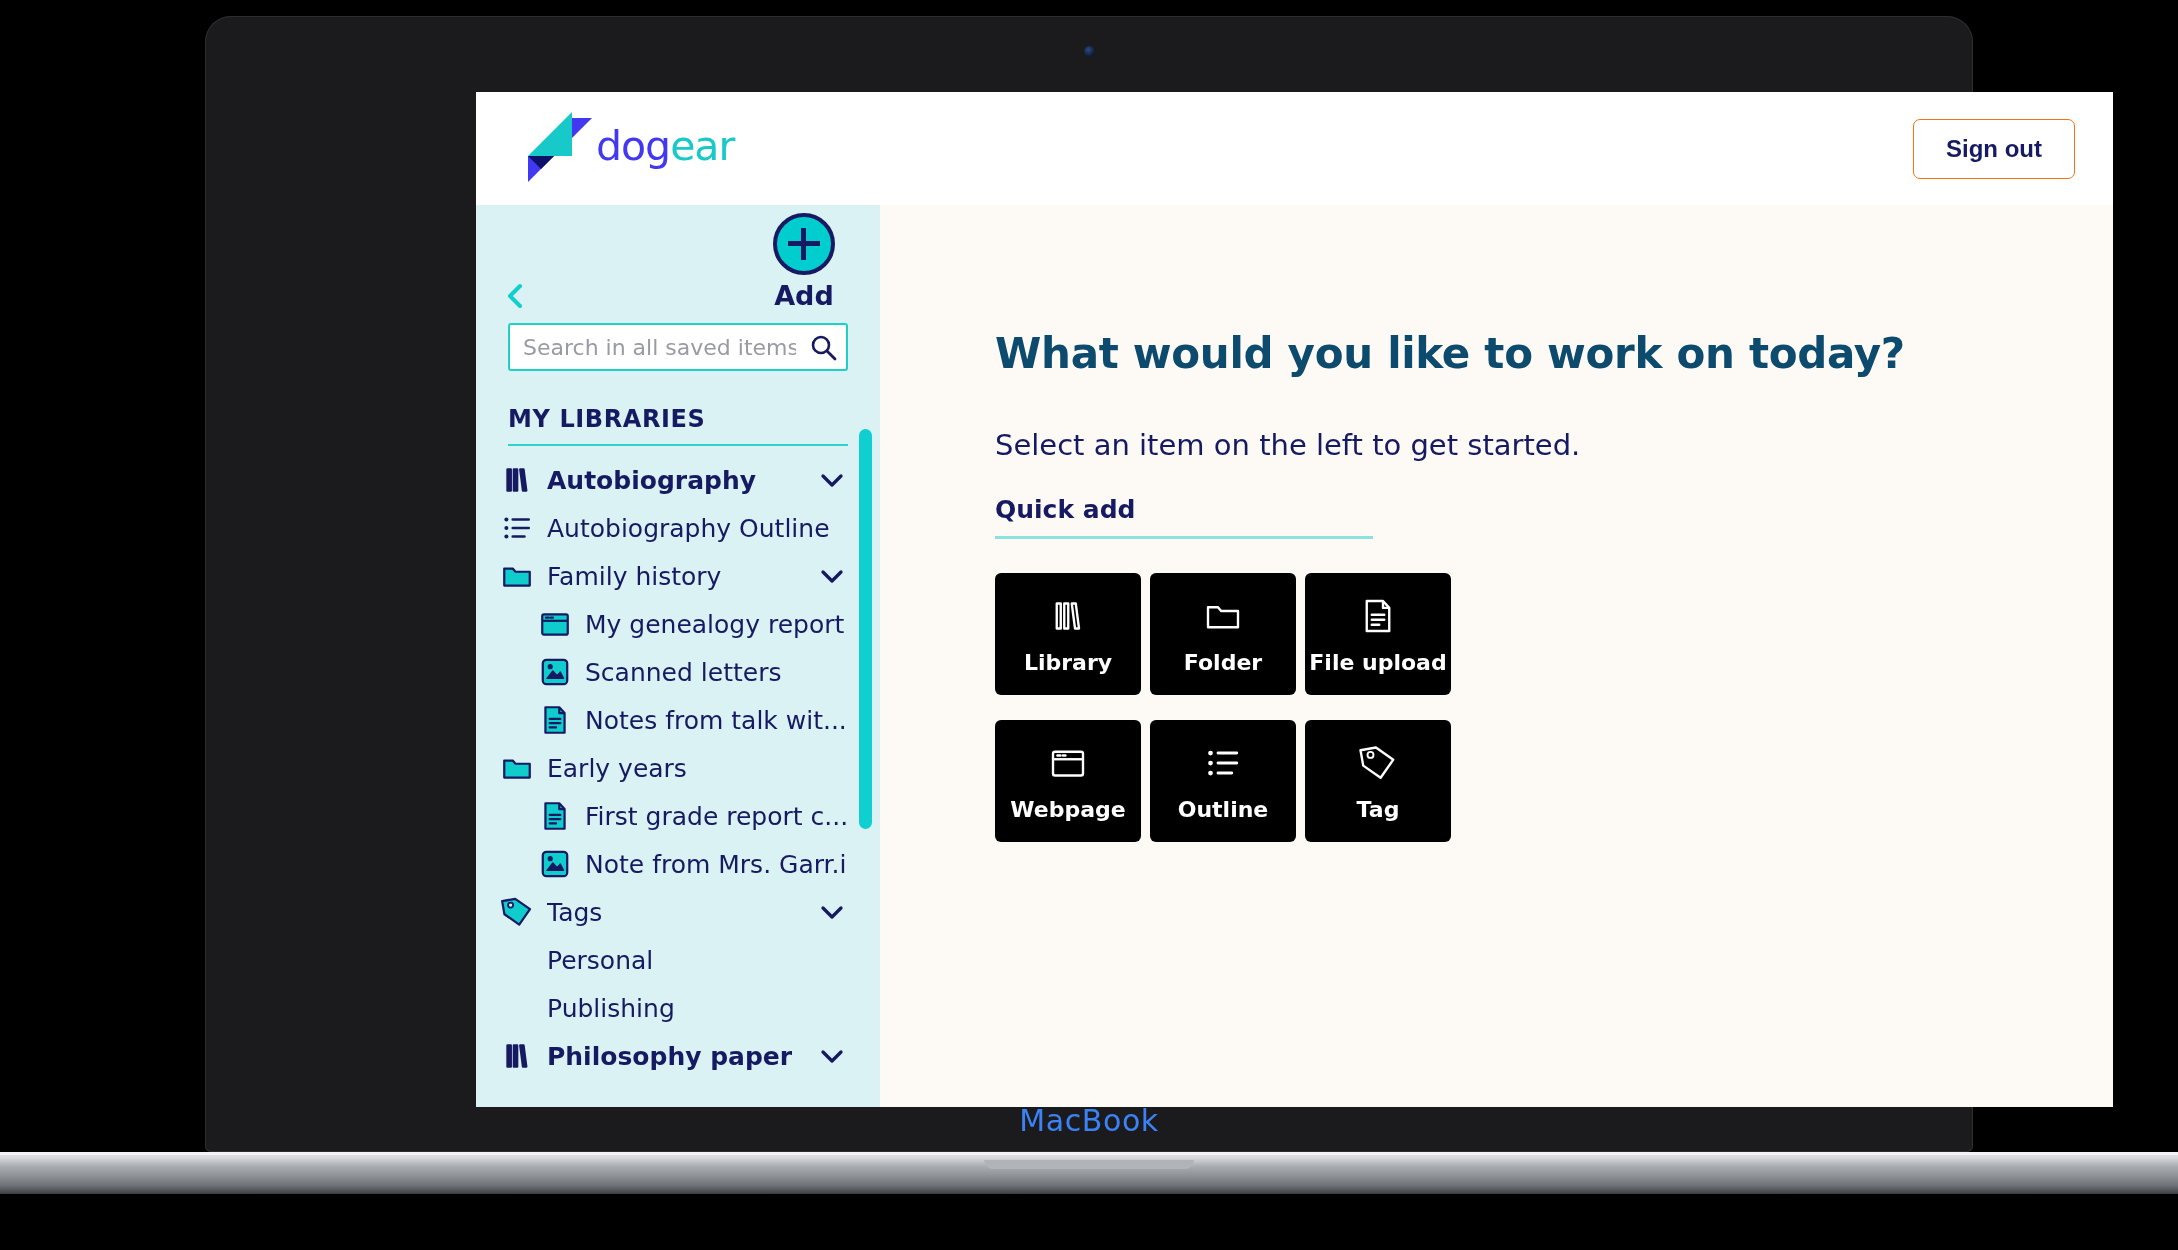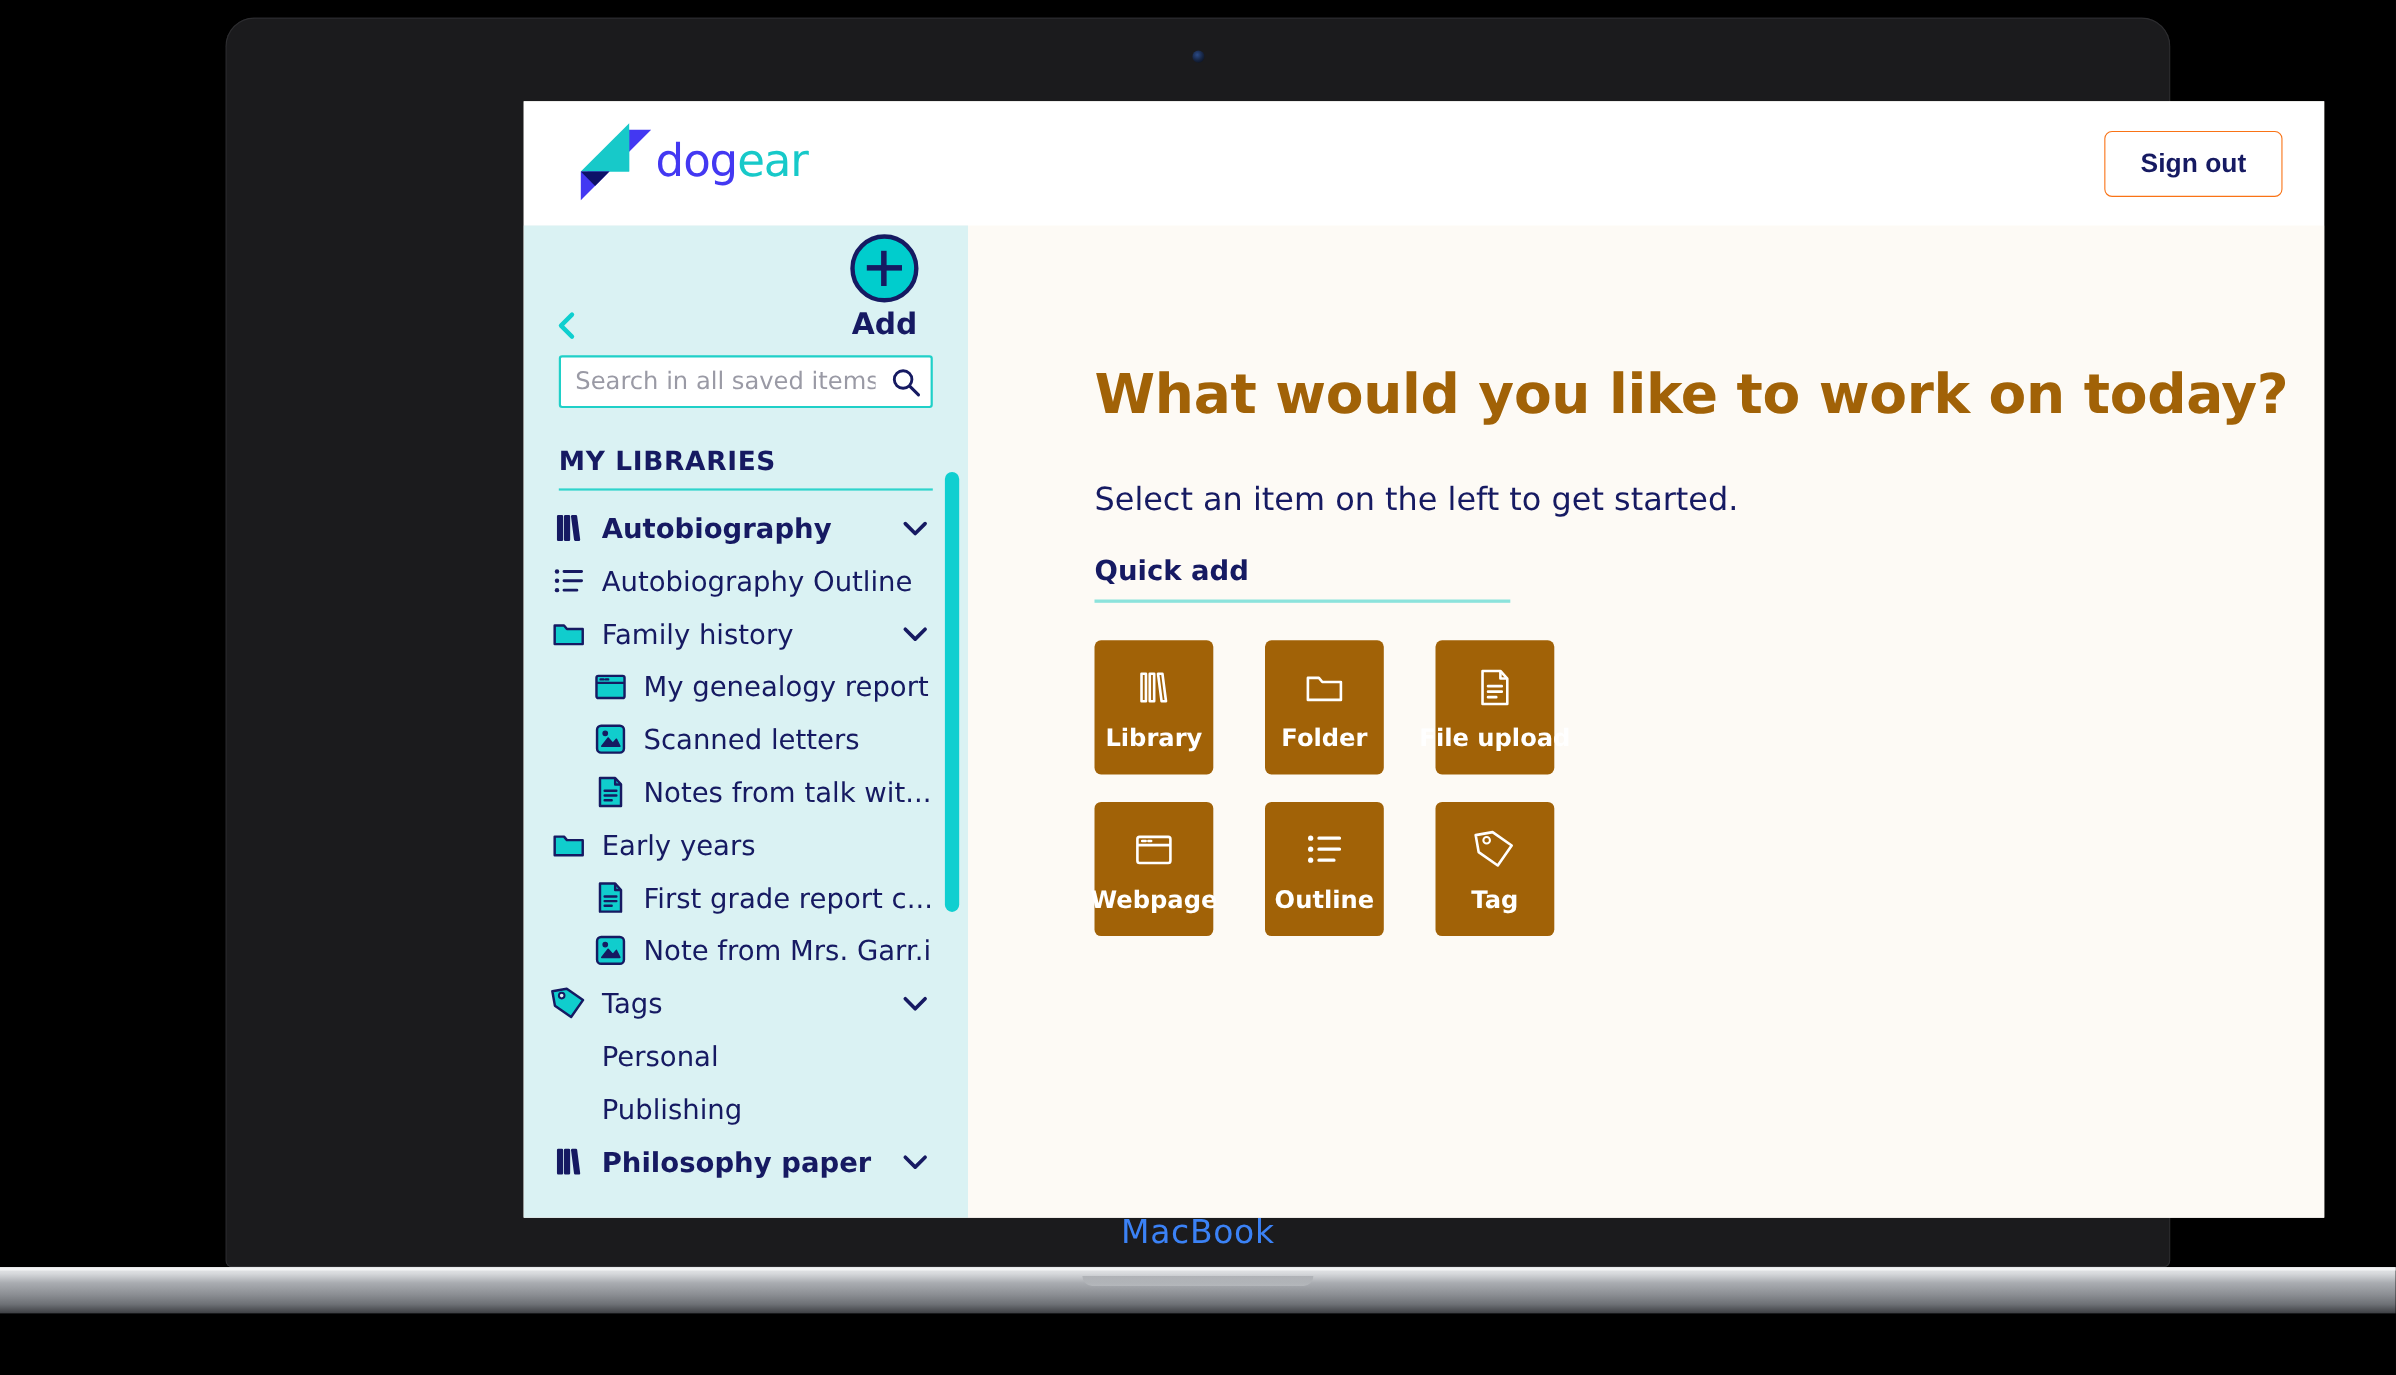--- a/index.html
+++ b/index.html
@@ -282,22 +282,22 @@
   }
 
   
   #main {
     flex: 1;
     background: #fdfaf5;
     padding: 124px 0 0 115px;
   }
 
   #main-title {
-    color: #a16207;
-    font-size: 50px;
+    color: #0c4a6e;
+    font-size: 42px;
     font-weight: bold;
     font-family: "DejaVu Sans", sans-serif;
     letter-spacing: -.3px;
   }
   #main-subtitle {
     margin-top: 50px;
     color: #161a62;
     font-size: 29px;
     font-family: "DejaVu Sans", sans-serif;
   }
@@ -313,23 +313,23 @@
     border-bottom: 3px solid #8ce3dc;
   }
 
   #tile-grid {
     margin-top: 34px;
     display: grid;
     grid-template-columns: repeat(3, 130px);
     gap: 25px 25px;
   }
   .tile {
-    width: 108px;
+    width: 146px;
     height: 122px;
-    background: #a16207;
+    background: #000000;
     border-radius: 6px;
     display: flex;
     flex-direction: column;
     align-items: center;
     justify-content: center;
     cursor: pointer;
     border: none;
     padding: 0;
   }
   .tile .tile-ic {

